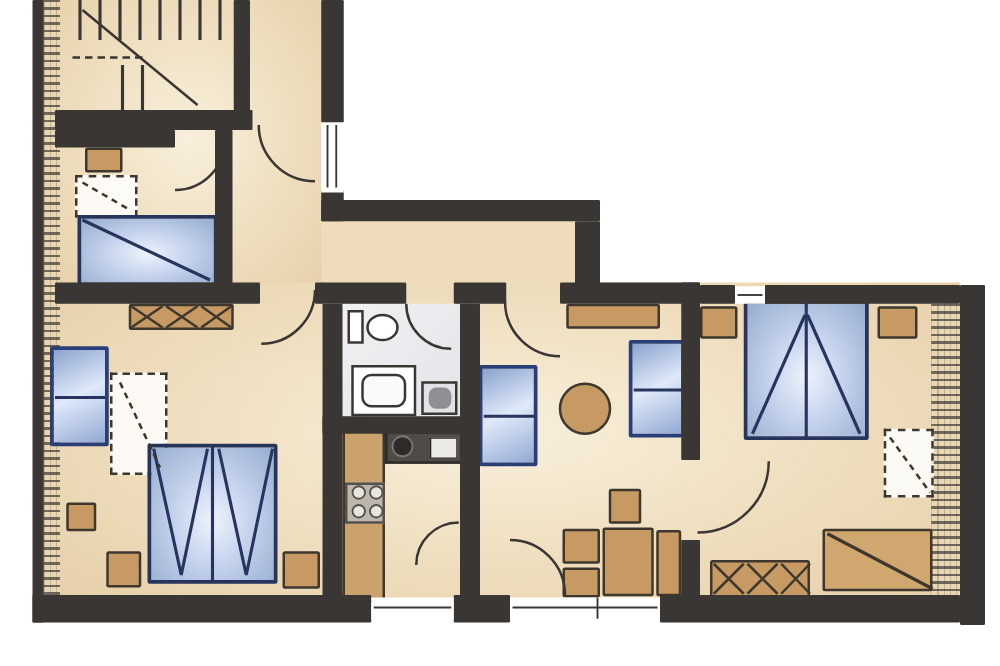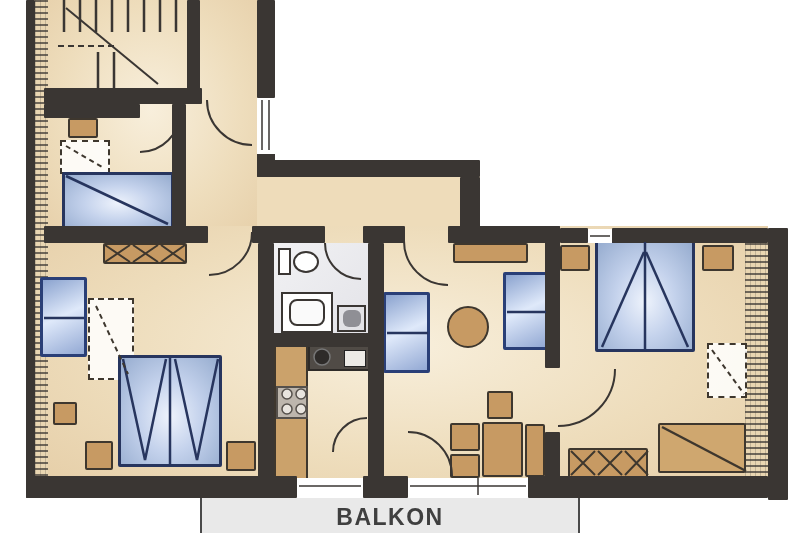--- a/index.html
+++ b/index.html
@@ -113,23 +113,20 @@
   <div class="abs wall" style="left:768px;top:228px;width:20px;height:272px;"></div>
   <div class="abs wall" style="left:26px;top:476px;width:271px;height:22px;"></div>
   <div class="abs wall" style="left:363px;top:476px;width:45px;height:22px;"></div>
   <div class="abs wall" style="left:528px;top:476px;width:240px;height:22px;"></div>
 
   <div class="abs win" style="left:297px;top:478px;width:66px;height:17px;"></div>
   <div class="abs win" style="left:408px;top:478px;width:120px;height:17px;"></div>
   <div class="abs win" style="left:257px;top:98px;width:18px;height:56px;"></div>
   <div class="abs win" style="left:588px;top:229px;width:24px;height:14px;"></div>
 
-  <div id="balcony" class="abs" style="left:200px;top:498px;width:380px;height:35px;">
-    <span id="balcony-label">BALKON</span>
-  </div>
 
   <svg class="overlay" width="800" height="533" viewBox="0 0 800 533">
 
     <g stroke="#3a3633" stroke-width="2.5" fill="none">
       <path d="M64 0V32 M80 0V32 M96 0V32 M112 0V32 M128 0V32 M144 0V32 M160 0V32 M176 0V32"></path>
       <path d="M98 52V88 M114 52V88"></path>
       <path d="M58 46H114" stroke-dasharray="6 4" stroke-width="2"></path>
       <path d="M66 8 L158 84" stroke-width="2"></path>
     </g>
 

